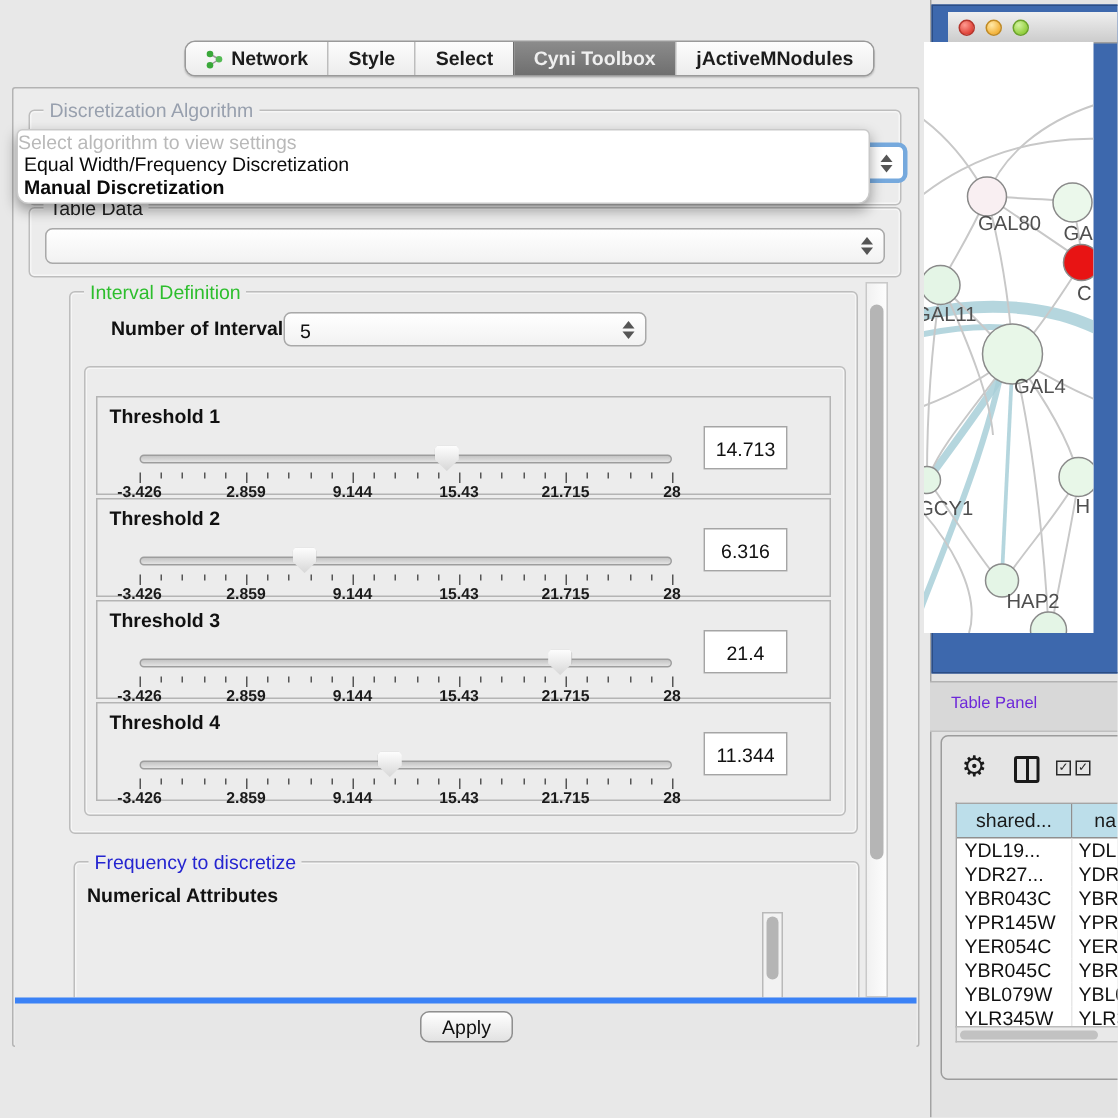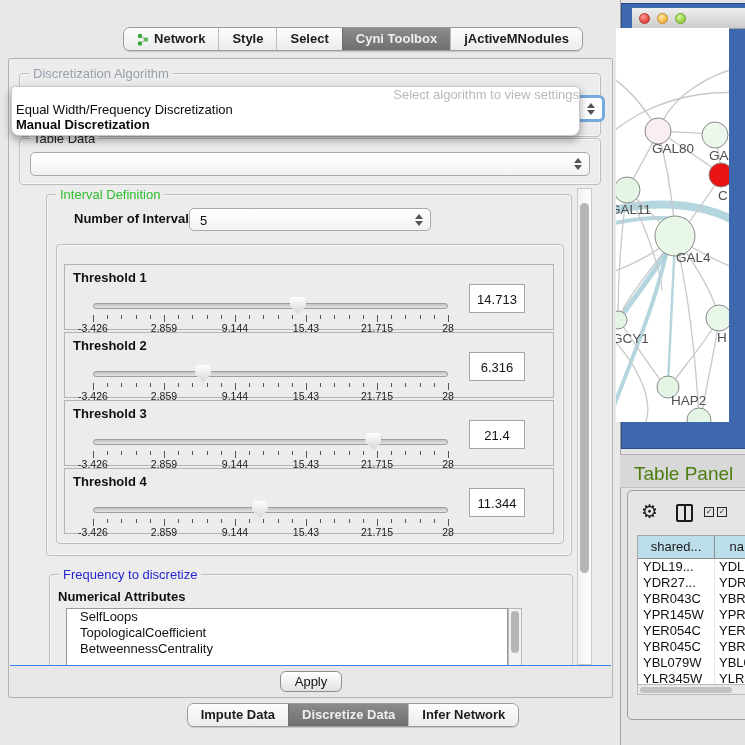--- a/index.html
+++ b/index.html
@@ -39,21 +39,21 @@
   .arrows:before,.arrows:after{content:"";position:absolute;left:0;border-left:4px solid transparent;border-right:4px solid transparent;}
   .arrows:before{top:0;border-bottom:5px solid #555;}
   .arrows:after{bottom:0;border-top:5px solid #555;}
 
   
   #algo-combo{left:28px;top:94px;width:568px;height:27px;background:#fff;border:3px solid #76a9dd;border-radius:6px;box-sizing:border-box;z-index:4;}
 
   
   #algo-popup{left:10px;top:85px;width:567px;height:48px;background:#ffffff;border:1px solid #c9c9c9;
               border-radius:4px 4px 8px 8px;box-shadow:0 4px 9px rgba(0,0,0,.38);z-index:10;overflow:hidden;}
-  #algo-popup .prompt{font-size:13px;color:#b9b9b9;text-align:right;height:15px;line-height:15px;}
+  #algo-popup .prompt{font-size:13px;color:#b9b9b9;text-align:left;height:15px;line-height:15px;}
   #algo-popup .opt{font-size:13px;color:#0a0a0a;height:15px;line-height:15px;padding-left:4px;white-space:nowrap;}
   #algo-popup .opt.hl{font-weight:bold;}
 
   
   #main-viewport{left:14px;top:186px;width:562px;height:478px;overflow:hidden;}
   #main-vscroll{left:576px;top:187px;width:15px;height:477px;background:linear-gradient(90deg,#f1f1f1,#fdfdfd);border:1px solid #c9c9c9;box-sizing:border-box;}
   #main-vscroll .thumb{position:absolute;left:2px;top:14px;width:9px;height:370px;background:#b5b5b5;border-radius:6px;}
 
   
   #interval-group{left:31px;top:7px;width:524px;height:360px;}
@@ -68,49 +68,49 @@
   .track{position:absolute;left:0;top:38px;width:100%;height:6px;background:linear-gradient(#c4c4c4,#e3e3e3);
          border:1px solid #9d9d9d;border-radius:4px;box-sizing:border-box;}
   .thumb-marker{position:absolute;top:32px;width:16px;height:17px;transform:translateX(-50%);
          background:linear-gradient(#fefefe,#d7d7d7);
          clip-path:polygon(12% 0,88% 0,100% 14%,100% 55%,50% 100%,0 55%,0 14%);
          filter:drop-shadow(0 0 1px #777);}
   .ticks{position:absolute;left:0;top:50px;width:100%;height:8px;}
   .tick{position:absolute;top:0;width:0;border-left:1px solid #555;height:4px;}
   .tick.major{height:7px;}
   .tick-labels{position:absolute;left:0;top:57px;width:100%;height:10px;}
-  .tick-label{position:absolute;transform:translateX(-50%);font-size:10.5px;font-weight:normal;color:#1a1a1a;white-space:nowrap;}
+  .tick-label{position:absolute;transform:translateX(-50%);font-size:10.5px;font-weight:bold;color:#1a1a1a;white-space:nowrap;}
   .value-box{position:absolute;left:404px;top:19px;width:56px;height:29px;background:#fff;border:1px solid #a5a5a5;
              font-size:13px;color:#111;text-align:center;line-height:29px;box-sizing:border-box;}
 
   
   #attr-group{left:34px;top:387px;width:522px;height:110px;}
   #attr-list-title{left:8px;top:14px;font-size:13px;font-weight:bold;color:#111;position:absolute;}
   #attr-list{position:absolute;left:16px;top:33px;width:440px;height:70px;background:#fff;border:1px solid #9a9a9a;overflow:hidden;}
   .attr-item{font-size:13px;color:#111;height:16px;line-height:16px;padding-left:13px;white-space:nowrap;}
   #attr-vscroll{position:absolute;left:458px;top:33px;width:14px;height:70px;background:#f2f2f2;border:1px solid #b9b9b9;box-sizing:border-box;}
   #attr-vscroll .thumb{position:absolute;left:2px;top:2px;width:8px;height:42px;background:#b5b5b5;border-radius:5px;}
 
   
-  #apply-strip{left:9px;top:664px;width:601px;height:31px;background:#e7e7e7;border-top:1px solid #3b82f6;}
+  #apply-strip{left:9px;top:664px;width:601px;height:31px;background:#e7e7e7;border-top:4px solid #3b82f6;}
   #apply-btn{left:270px;top:5px;width:62px;height:21px;background:linear-gradient(#ffffff,#e2e2e2);border:1px solid #8f8f8f;
              border-radius:6px;font-size:13px;color:#111;text-align:center;line-height:20px;box-sizing:border-box;}
 
   
   #net-window{left:621px;top:3px;width:130px;height:446px;background:#3d68ad;border:1px solid #2b4d85;box-sizing:border-box;}
   #net-titlebar{left:632px;top:8px;width:113px;height:20px;background:linear-gradient(#efefef,#cccccc);border-bottom:1px solid #9e9e9e;}
   .traffic{position:absolute;top:4.5px;width:11px;height:11px;border-radius:50%;box-sizing:border-box;}
   #tl-red{left:7px;background:radial-gradient(circle at 35% 30%,#ff9a90,#e0443a 70%);border:1px solid #b5352c;}
   #tl-yellow{left:25px;background:radial-gradient(circle at 35% 30%,#ffe9a8,#f3b33c 70%);border:1px solid #c08a24;}
   #tl-green{left:43px;background:radial-gradient(circle at 35% 30%,#d3f3a0,#93cf3f 70%);border:1px solid #6ba32b;}
   #net-canvas{left:616px;top:28px;width:113px;height:394px;background:#fff;overflow:hidden;}
 
   
   #tablepanel-bar{left:620px;top:454px;width:125px;height:32px;background:#d8d8d8;border-top:1px solid #b2b2b2;border-bottom:1px solid #c0c0c0;}
-  #tablepanel-title{left:14px;top:8px;font-size:19px;color:#4d7c0f;position:absolute;}
+  #tablepanel-title{left:14px;top:8px;font-size:11px;color:#6d28d9;position:absolute;}
   #table-window{left:627px;top:490px;width:130px;height:230px;background:#e5e5e5;border:1px solid #9c9c9c;border-radius:5px;box-sizing:border-box;}
   #tbl-toolbar{position:absolute;left:0;top:6px;width:118px;height:32px;}
   #gear-ic{position:absolute;left:13px;top:3px;font-family:"DejaVu Sans",sans-serif;font-size:19px;color:#1a1a1a;line-height:22px;}
   #col-ic{position:absolute;left:48px;top:7px;width:13px;height:14px;border:2px solid #1a1a1a;border-radius:2px;}
   #col-ic:after{content:"";position:absolute;left:5.5px;top:0;width:2px;height:14px;background:#1a1a1a;}
   .chk-ic{position:absolute;top:10px;width:8px;height:8px;border:1.5px solid #2a2a2a;font-size:8px;line-height:8px;color:#2a2a2a;text-align:center;font-family:"DejaVu Sans",sans-serif;}
   #chk1{left:76px;} #chk2{left:89px;}
   #tbl-area{position:absolute;left:9px;top:44px;width:109px;height:148px;background:#fff;border:1px solid #a5a5a5;border-right:none;overflow:hidden;}
   #tbl-header{display:flex;height:22px;border-bottom:1px solid #8f8f8f;}
   .th-cell{background:#bcdeea;border-right:1px solid #8f8f8f;font-size:13px;color:#1a1a1a;text-align:center;line-height:22px;box-sizing:border-box;overflow:hidden;white-space:nowrap;}
@@ -370,53 +370,35 @@
                 </div>
               </div>
               <div class="value-box">11.344</div>
             </div>
           </div>
       </div>
 
       <div class="group" id="attr-group">
         <span class="group-label lbl-blue">Frequency to discretize</span>
         <span id="attr-list-title">Numerical Attributes</span>
-        <div id="attr-list">
-            <div class="attr-item">SelfLoops</div>
-            <div class="attr-item">TopologicalCoefficient</div>
-            <div class="attr-item">BetweennessCentrality</div>
-          </div>
         <div id="attr-vscroll">
             <div class="thumb"></div>
           </div>
       </div>
     </div>
 
     <div class="abs" id="main-vscroll" style="left:568px;top:129px;">
       <div class="thumb"></div>
     </div>
 
     <div class="abs" id="apply-strip" style="left:1px;top:606px;width:601px;">
       <div class="abs" id="apply-btn">Apply</div>
     </div>
   </div>
 
-  <div class="abs tabwrap" id="bottom-tabwrap">
-    <div class="tabgroup" id="bottom-tabs">
-        <div class="tab">
-          <span>Impute Data</span>
-        </div>
-        <div class="tab selected">
-          <span>Discretize Data</span>
-        </div>
-        <div class="tab">
-          <span>Infer Network</span>
-        </div>
-      </div>
-  </div>
 </div>
 
 <div class="abs" id="net-window"></div>
 <div class="abs" id="net-titlebar">
   <span class="traffic" id="tl-red"></span>
   <span class="traffic" id="tl-yellow"></span>
   <span class="traffic" id="tl-green"></span>
 </div>
 <div class="abs" id="net-canvas"><svg width="113" height="394" viewBox="0 0 113 394">
       <path d="M-6,183 C 30,174 80,172 119,193" fill="none" stroke="#a8cfd8" stroke-width="8" stroke-opacity="0.85"></path>

